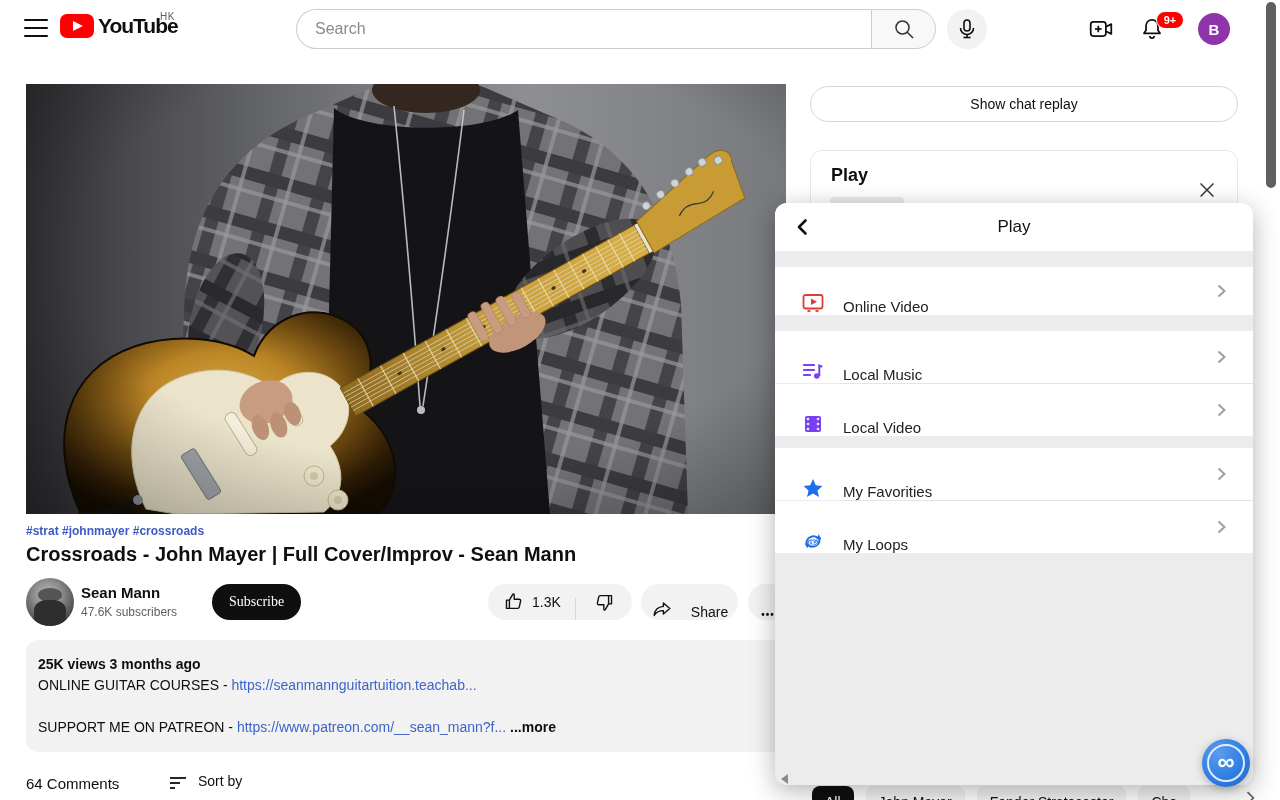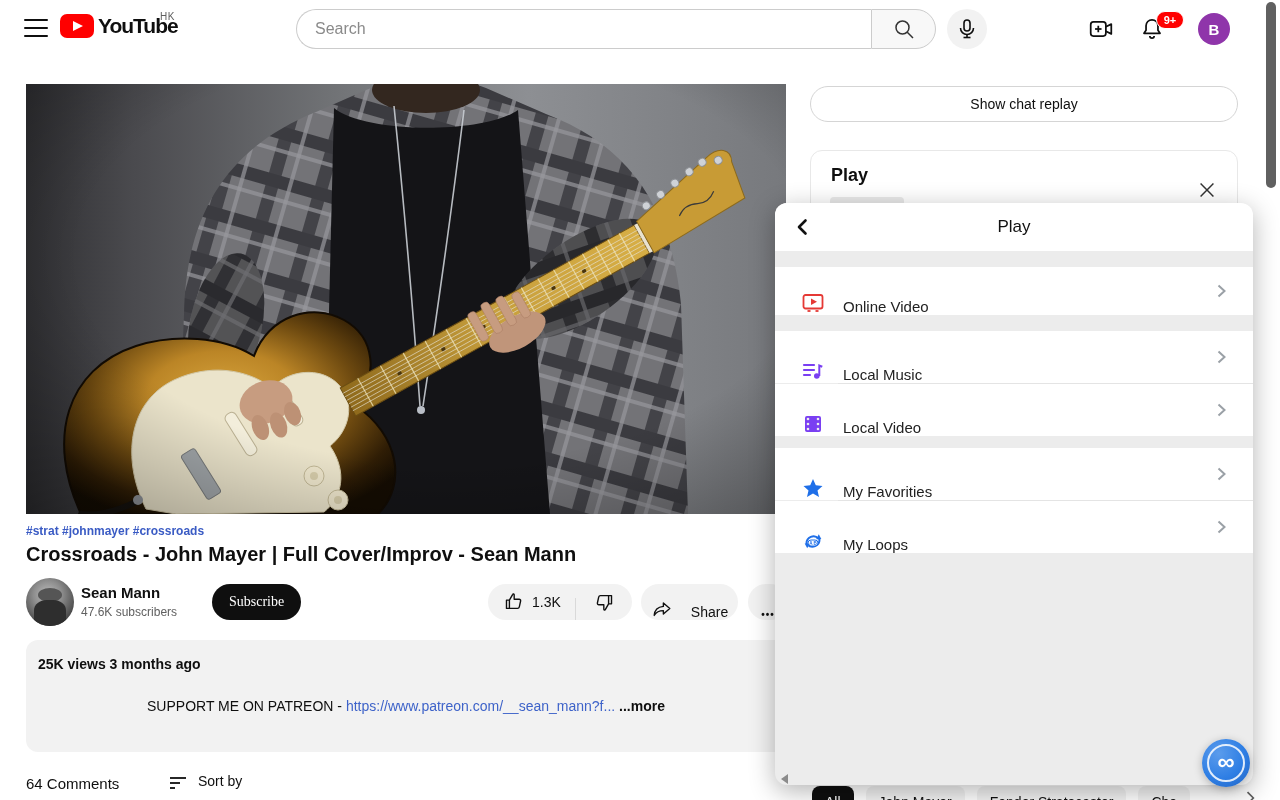--- a/index.html
+++ b/index.html
@@ -336,21 +336,24 @@
   <div class="pill sharepill">
     <svg width="22" height="22" viewBox="0 0 24 24">
       <path d="M13.5,5.5 L20.5,11.5 L13.5,17.5 V13.8 C8.5,13.8 5.5,15.8 3.5,19 C3.9,13.5 7.5,9.8 13.5,9.2 Z" fill="none" stroke="#0f0f0f" stroke-width="1.5" stroke-linejoin="round"></path>
     </svg>
     <span>Share</span>
   </div>
   <div class="pill morepill" style="font-size:10px;">•••</div>
 
   <div class="descbox">
     <div class="descmeta">25K views  3 months ago</div>
-    <div style="margin-top:21px;text-align:center;">
+    <div>
+      <span>ONLINE GUITAR COURSES -  </span><span class="link">https://seanmannguitartuition.teachab...</span>
+    </div>
+    <div style="margin-top:21px;">
       <span>SUPPORT ME ON PATREON - </span><span class="link">https://www.patreon.com/__sean_mann?f...</span>
       <span class="descmore">...more</span>
     </div>
   </div>
 
   <div class="commentcount">64 Comments</div>
   <div class="sortby">
     <svg width="20" height="20" viewBox="0 0 20 20">
       <line x1="2" y1="5" x2="18" y2="5" stroke="#0f0f0f" stroke-width="1.8"></line>
       <line x1="2" y1="10" x2="12" y2="10" stroke="#0f0f0f" stroke-width="1.8"></line>

